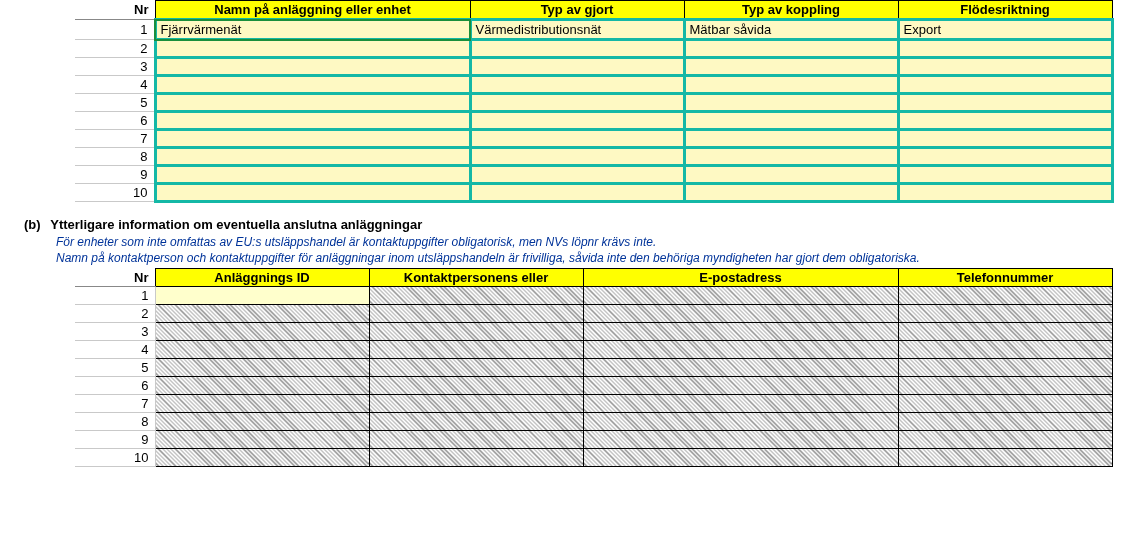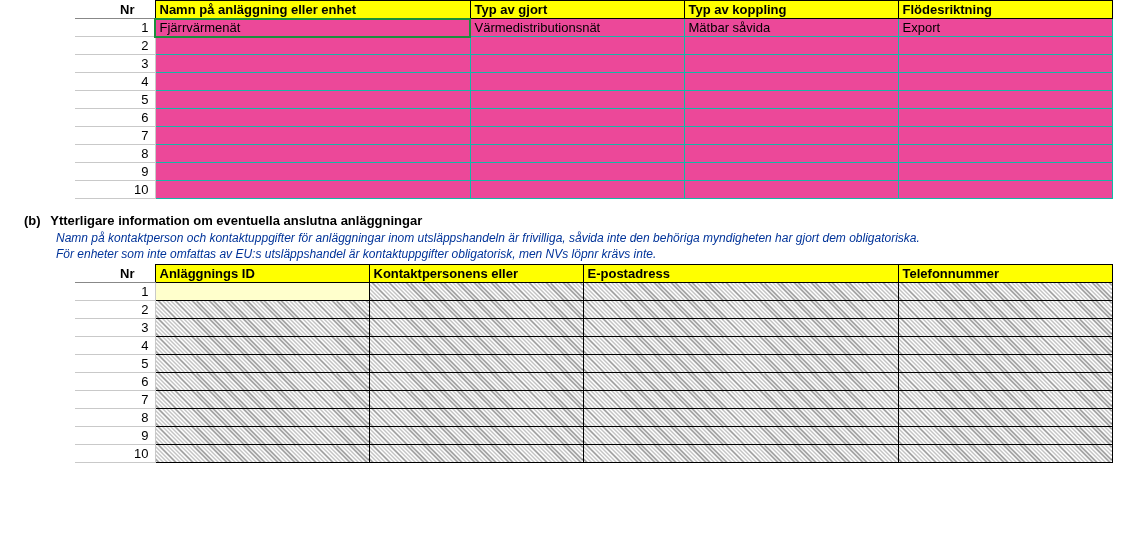--- a/index.html
+++ b/index.html
@@ -19,37 +19,37 @@
     padding: 1px 4px;
     height: 18px;
     box-sizing: border-box;
     overflow: hidden;
     white-space: nowrap;
   }
   .nr-header {
     font-weight: bold;
     text-align: right;
     border-bottom: 1px solid #888;
-    padding-right: 20px;
+    padding-right: 6px;
   }
   .col-header {
     font-weight: bold;
-    text-align: left;
+    text-align: center;
     background: #ffff00;
     border: 1px solid #000;
   }
   .nr-cell {
     text-align: right;
     border: 1px solid #c9c9c9;
     border-left: none;
     padding-right: 6px;
   }
   .yellow-cell {
-    background: #ec4899;
-    border: 1px solid #14b8a6;
+    background: #fef9c3;
+    border: 3px solid #14b8a6;
     text-align: left;
   }
   .hatched-cell {
     border: 1px solid #000;
     background-image: repeating-linear-gradient(45deg, #fff 0, #fff 2px, #888 2px, #888 3px);
   }
   .cream-cell {
     background: #ffffcc;
     border: 1px solid #000;
   }
@@ -177,22 +177,22 @@
         <td class="yellow-cell"></td>
       </tr>
     </tbody>
 </table>
 
 <div style="margin:14px 9px 2px 24px;">
   <span class="section-label">(b)</span>
   <span class="section-title">Ytterligare information om eventuella anslutna anläggningar</span>
 </div>
 <div style="margin-left:56px; width:1040px;">
+  <div class="help-text">För enheter som inte omfattas av EU:s utsläppshandel är kontaktuppgifter obligatorisk, men NVs löpnr krävs inte.</div>
   <div class="help-text">Namn på kontaktperson och kontaktuppgifter för anläggningar inom utsläppshandeln är frivilliga, såvida inte den behöriga myndigheten har gjort dem obligatoriska.</div>
-  <div class="help-text">För enheter som inte omfattas av EU:s utsläppshandel är kontaktuppgifter obligatorisk, men NVs löpnr krävs inte.</div>
 </div>
 
 <table style="margin-left:40px; margin-top:2px;">
   <colgroup>
     <col style="width:35px">
     <col style="width:80px">
     <col style="width:214px">
     <col style="width:214px">
     <col style="width:315px">
     <col style="width:214px">

